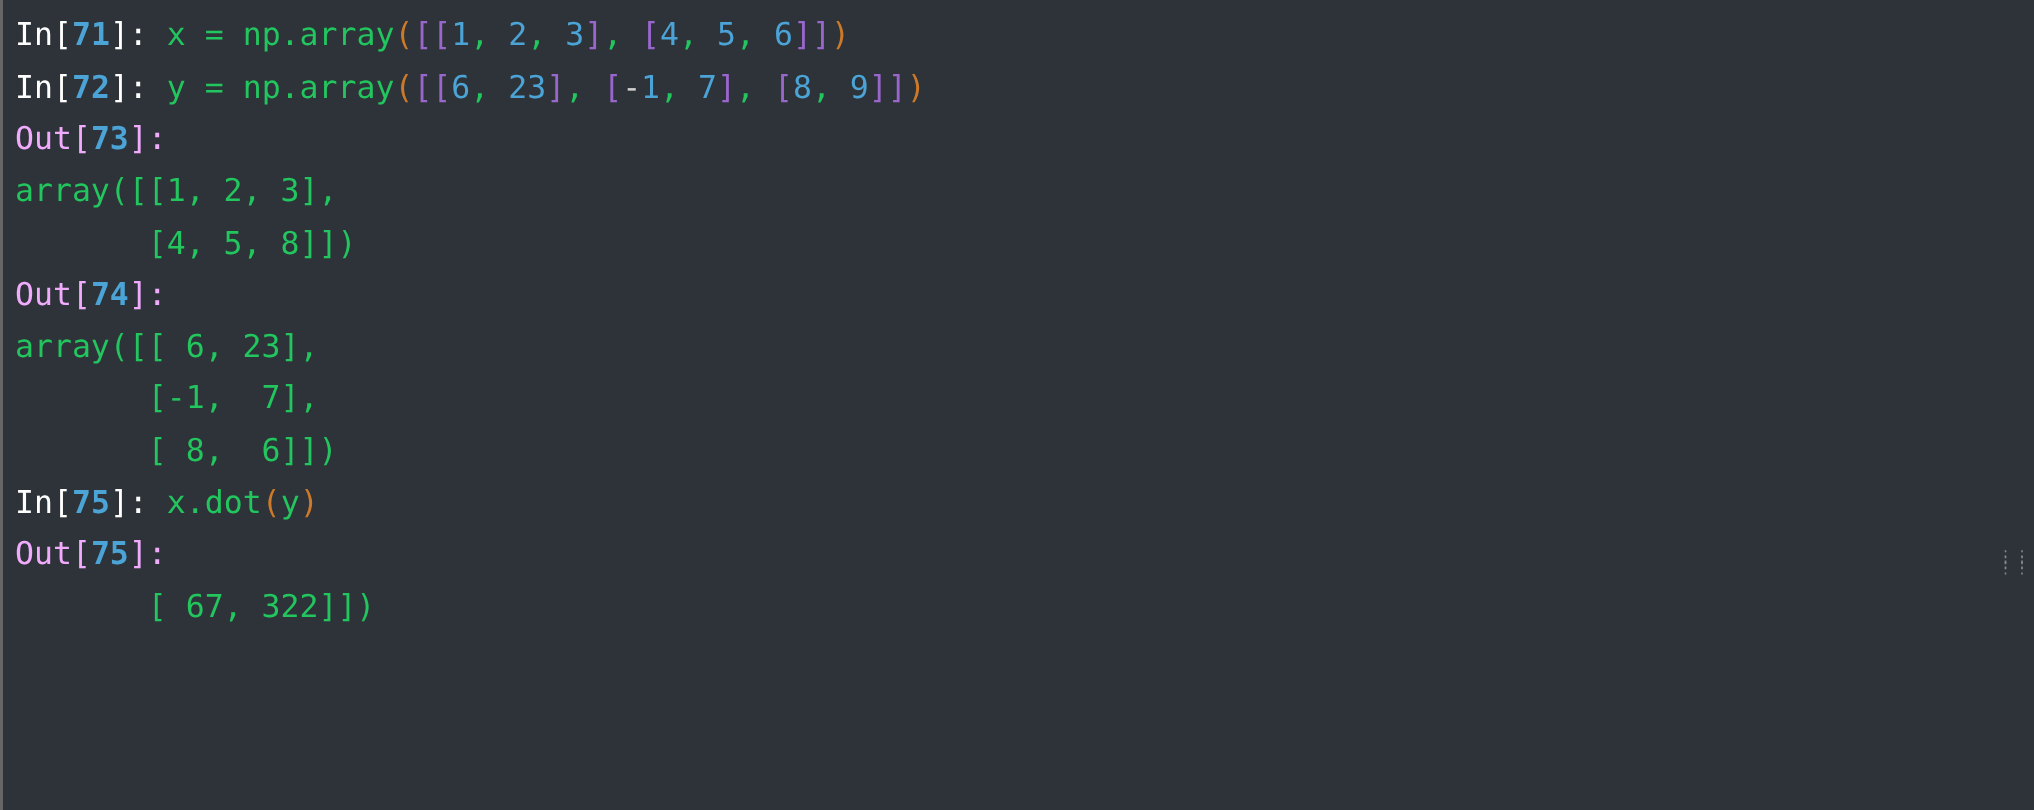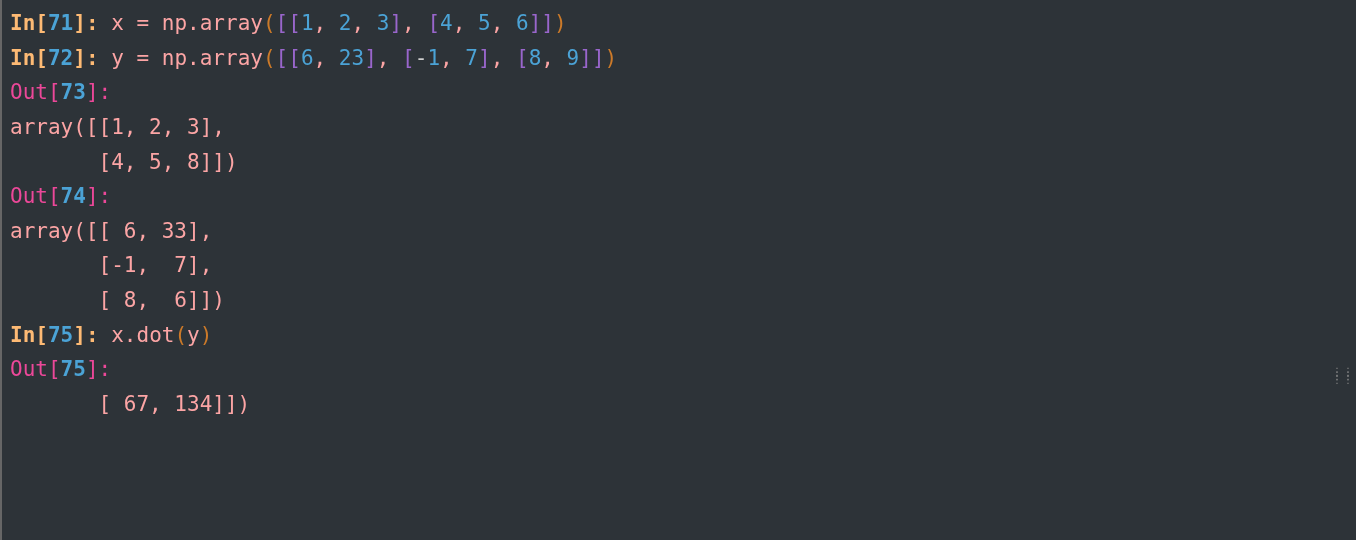--- a/index.html
+++ b/index.html
@@ -16,24 +16,24 @@
       padding: 6px 0 0 8px;
       border-left: 2px solid #666;
       height: 100%;
       position: relative;
     }
     .line {
       display: block;
       line-height: 1.65;
       white-space: pre;
     }
-    .in-prompt { color: #fdba74; font-weight: bold; }
-    .out-prompt { color: #ec4899; }
+    .in-prompt { color: #ffffff; }
+    .out-prompt { color: #f0abfc; }
     .bracket-num { color: #4ba3d6; font-weight: bold; }
-    .code { color: #fca5a5; }
+    .code { color: #22c55e; }
     .num { color: #4ba3d6; }
     .brack-y { color: #cc7a29; }
     .brack-p { color: #9966cc; }
     .minus { color: #d0d0d0; }
     .drag-dots {
       position: absolute;
       right: 2px;
       top: 370px;
       color: #888;
       font-size: 10px;
@@ -52,24 +52,24 @@
 
 
   <span class="line"><span class="out-prompt">Out</span><span class="out-prompt">[</span><span class="bracket-num">73</span><span class="out-prompt">]</span><span class="out-prompt">:</span></span>
 
   <span class="line code">array([[1, 2, 3],</span>
   <span class="line code">       [4, 5, 8]])</span>
 
 
   <span class="line"><span class="out-prompt">Out</span><span class="out-prompt">[</span><span class="bracket-num">74</span><span class="out-prompt">]</span><span class="out-prompt">:</span></span>
 
-  <span class="line code">array([[ 6, 33],</span>
+  <span class="line code">array([[ 6, 23],</span>
   <span class="line code">       [-1,  7],</span>
   <span class="line code">       [ 8,  6]])</span>
 
   <span class="line"><span class="in-prompt">In</span><span class="in-prompt">[</span><span class="bracket-num">75</span><span class="in-prompt">]</span><span class="in-prompt">:</span><span> </span><span class="code">x.dot</span><span class="brack-y">(</span><span class="code">y</span><span class="brack-y">)</span></span>
 
   <span class="line"><span class="out-prompt">Out</span><span class="out-prompt">[</span><span class="bracket-num">75</span><span class="out-prompt">]</span><span class="out-prompt">:</span></span>
 
-  <span class="line code">       [ 67, 134]])</span>
+  <span class="line code">       [ 67, 322]])</span>
 
   <div class="drag-dots">⋮⋮<br>⋮⋮<br>⋮⋮</div>
 </div>
 
 </body></html>

